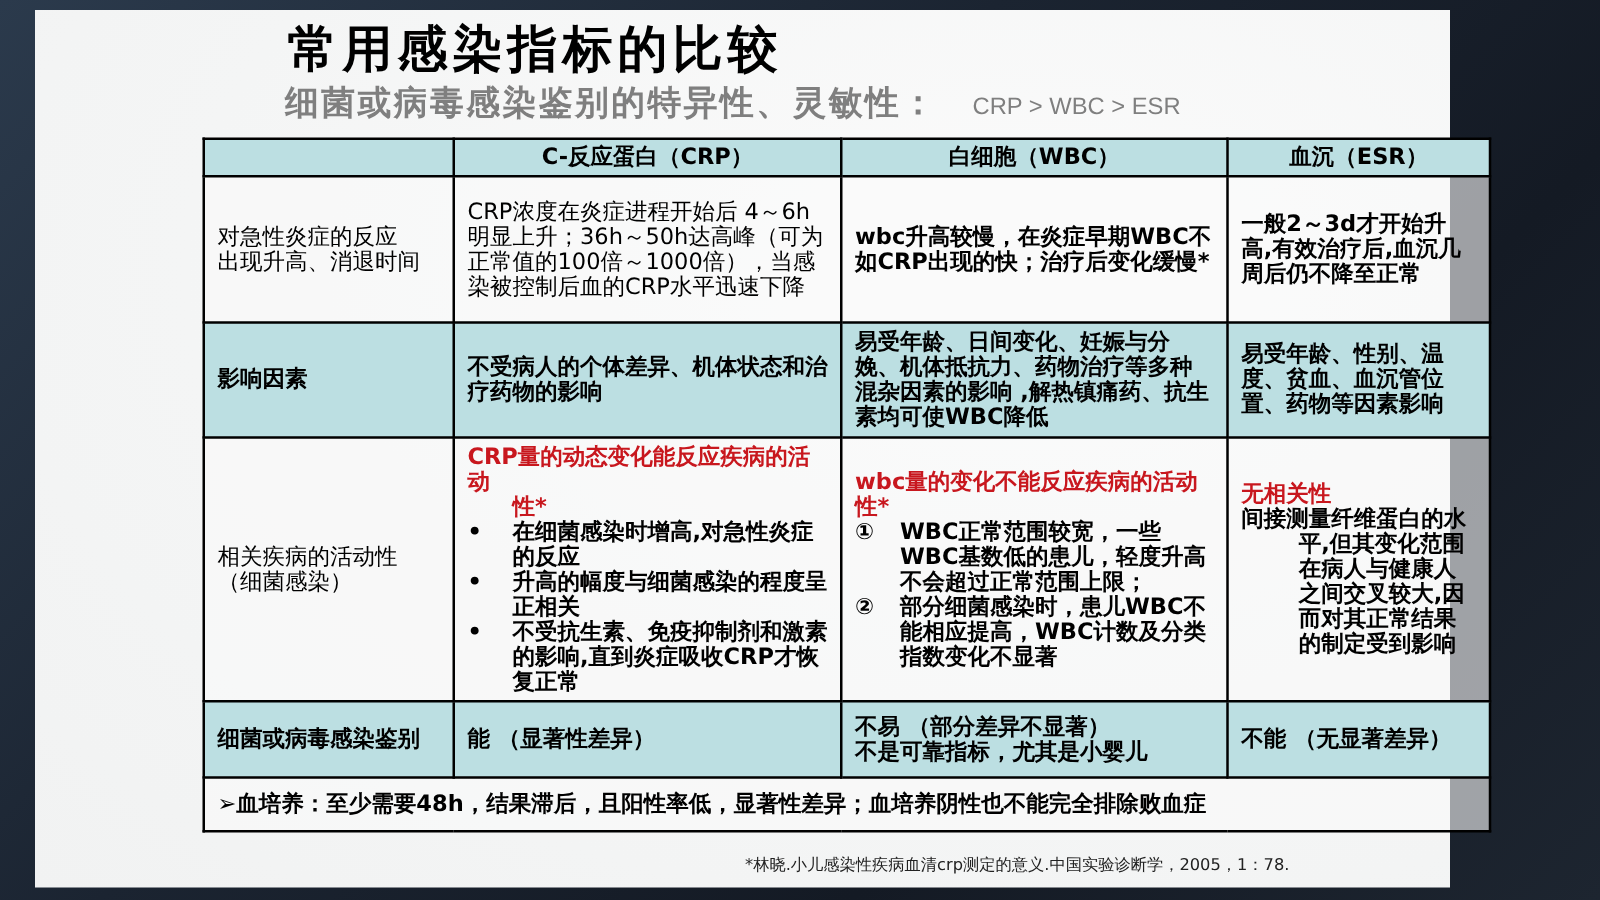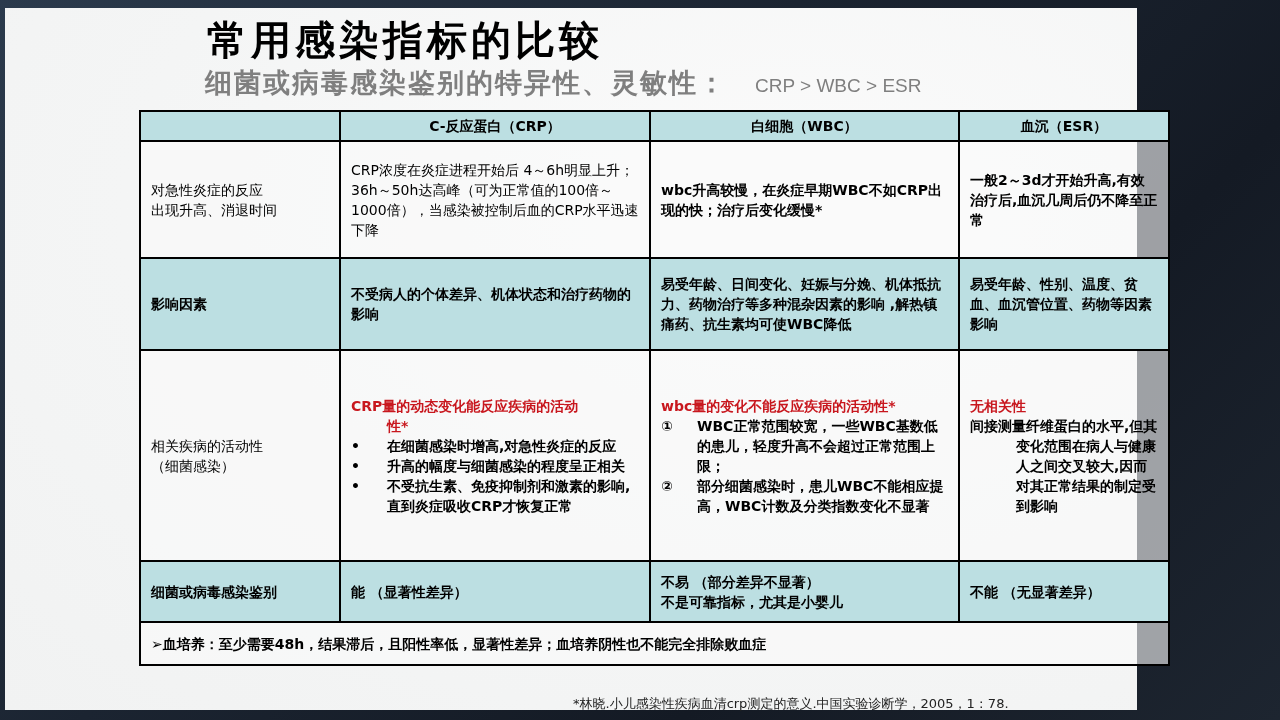--- a/index.html
+++ b/index.html
@@ -7,21 +7,21 @@
       width: 1280px; height: 720px;
       overflow: hidden;
       font-family: "DejaVu Sans", "Liberation Sans", sans-serif;
     }
     body {
       background: linear-gradient(135deg, #2b3a4c 0%, #1b2431 40%, #141a24 70%, #1d2530 100%);
       position: relative;
     }
     .slide {
       position: absolute;
-      left: 5px; top: 8px;
+      left: 28px; top: 8px;
       width: 1132px; height: 702px;
       background: radial-gradient(ellipse at 70% 30%, #fbfbfb 0%, #f4f5f5 60%, #f1f2f2 100%);
     }
     .title {
       position: absolute;
       left: 202px; top: 8px;
       font-size: 40px;
       font-weight: bold;
       color: #000;
       letter-spacing: 4px;
@@ -47,21 +47,21 @@
     }
     table.cmp {
       position: absolute;
       left: 134px; top: 102px;
       border-collapse: collapse;
       table-layout: fixed;
       width: 1029px;
     }
     table.cmp td {
       border: 2px solid #000;
-      font-size: 14px;
+      font-size: 18px;
       line-height: 20px;
       color: #000;
       vertical-align: middle;
       padding: 0 10px;
       font-weight: bold;
     }
     tr.teal td { background: #bcdfe2; }
     tr.white td { background: rgba(250,250,250,0.6); }
     .hdr td { text-align: center; font-weight: normal; height: 28px; }
     .r1 td { height: 115px; }
@@ -77,21 +77,20 @@
     }
     .bul .mk { width: 36px; flex: none; }
     .bul .tx { flex: 1; }
     .hang { display: block; padding-left: 46px; text-indent: -46px; }
     .footnote {
       position: absolute;
       left: 568px; top: 675px;
       font-size: 13px;
       color: #222;
       white-space: nowrap;
-      margin-top: 12px;
     }
   </style>
 </head>
 <body>
 
 <div class="slide">
   <div class="title">常用感染指标的比较</div>
   <div class="subtitle">
     <span>细菌或病毒感染鉴别的特异性、灵敏性：</span><span class="latin">CRP &gt; WBC &gt; ESR</span>
   </div>

